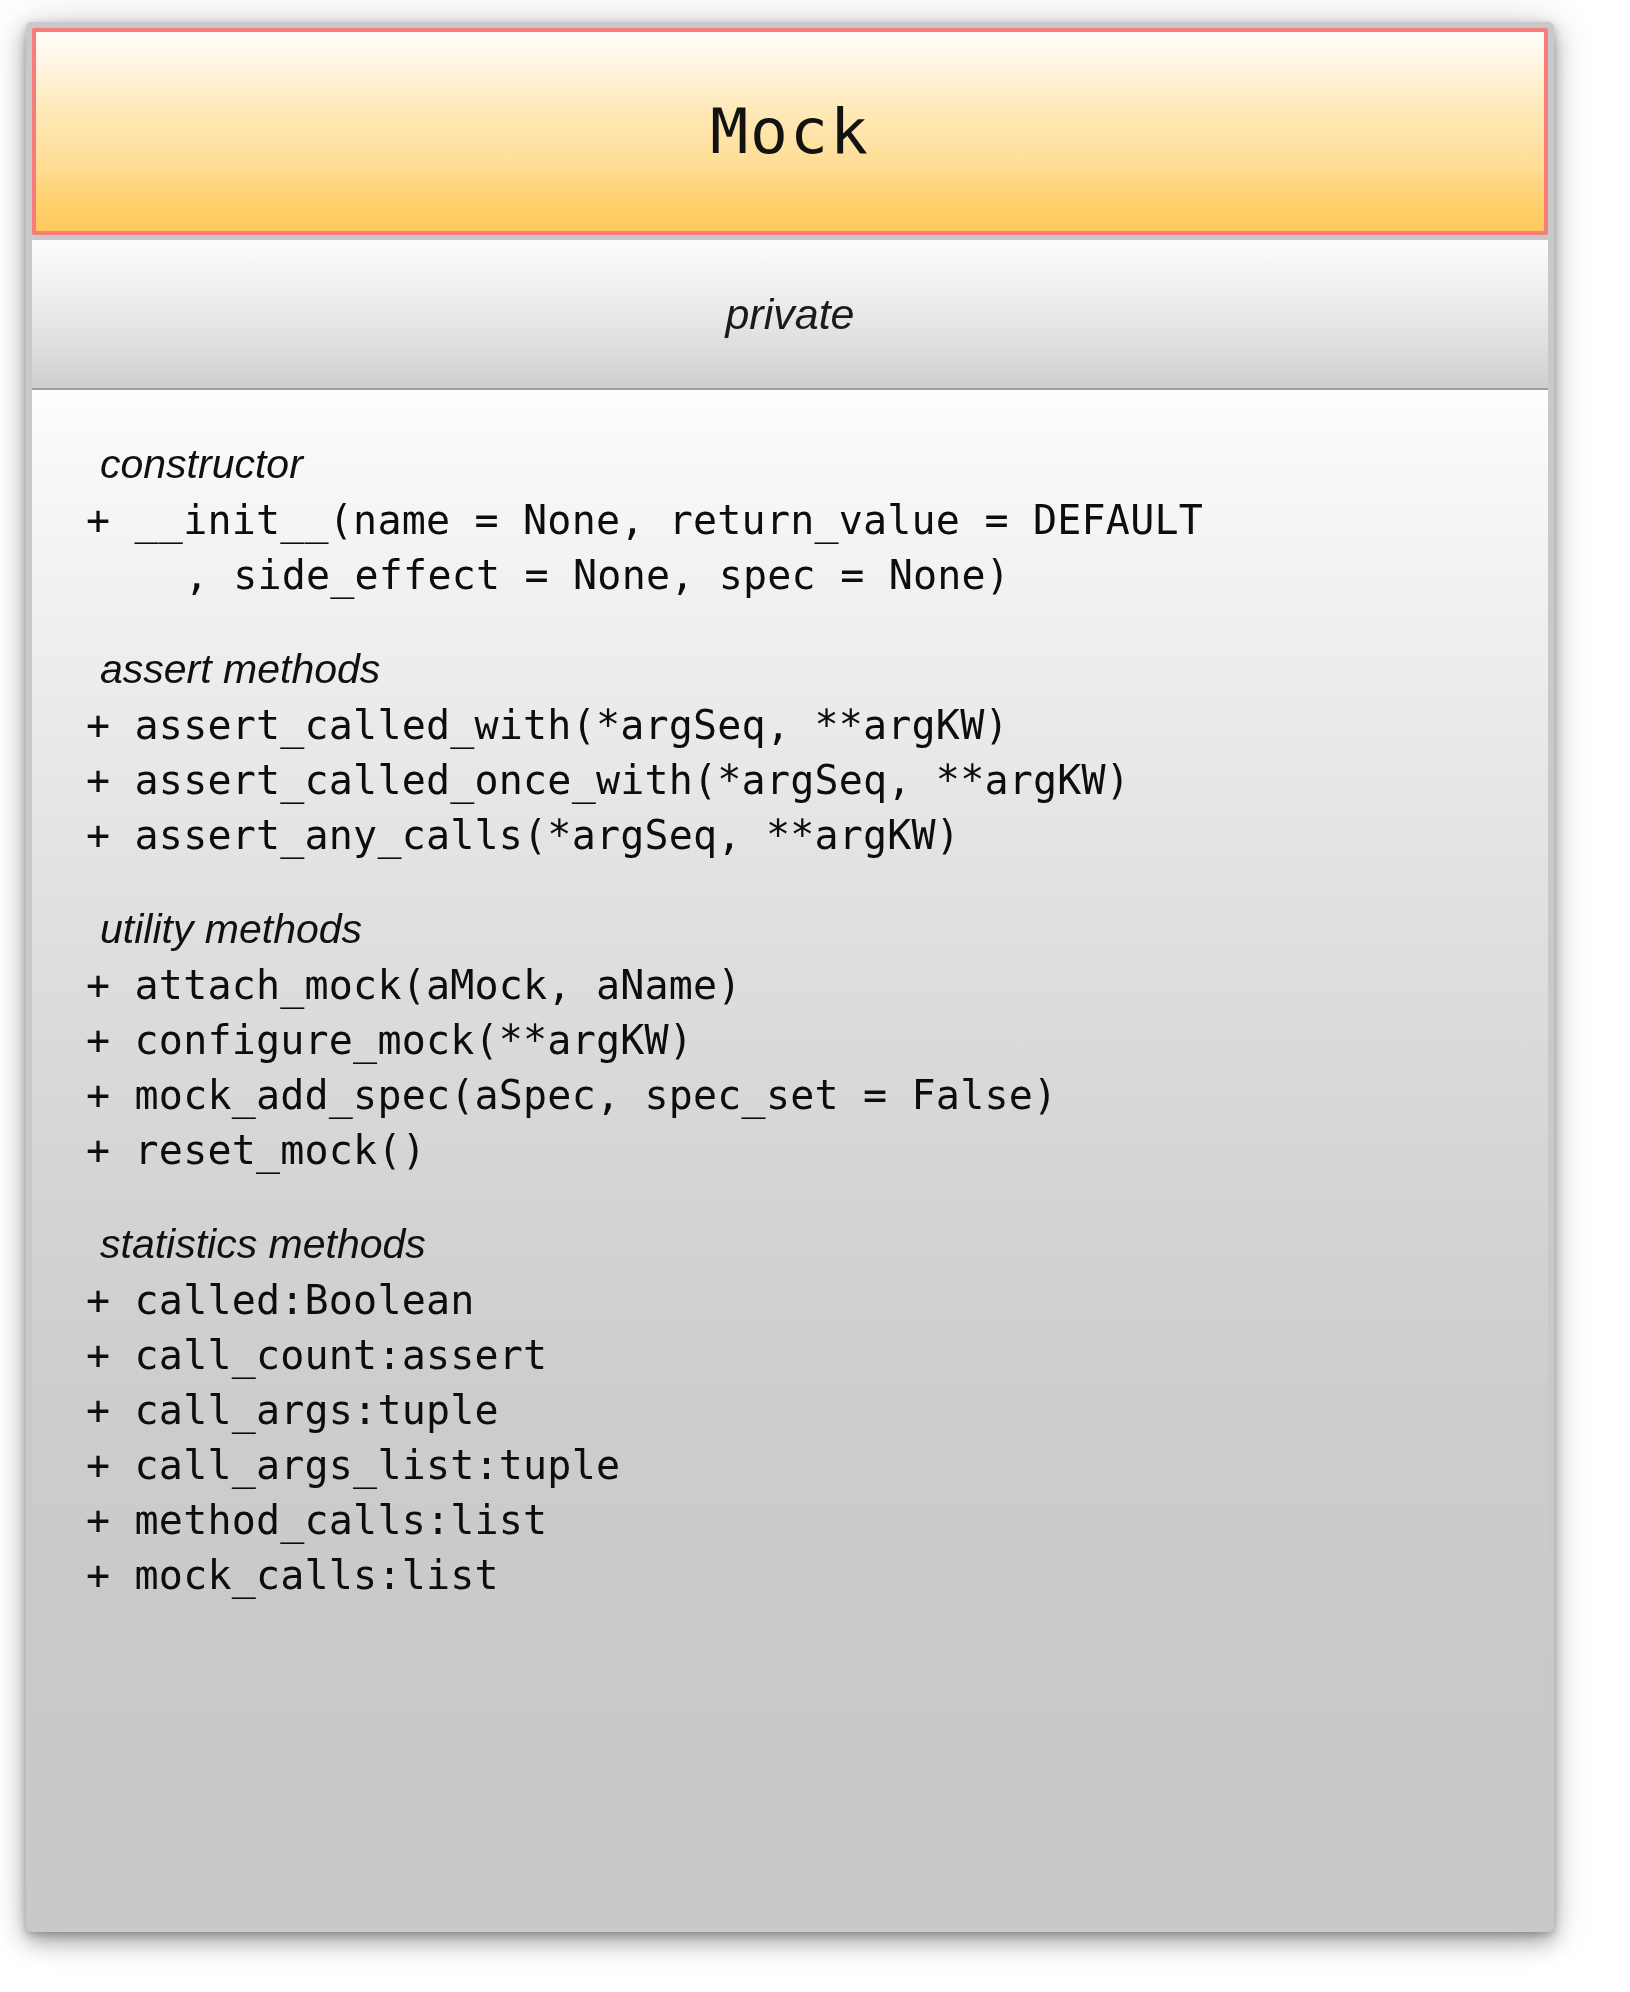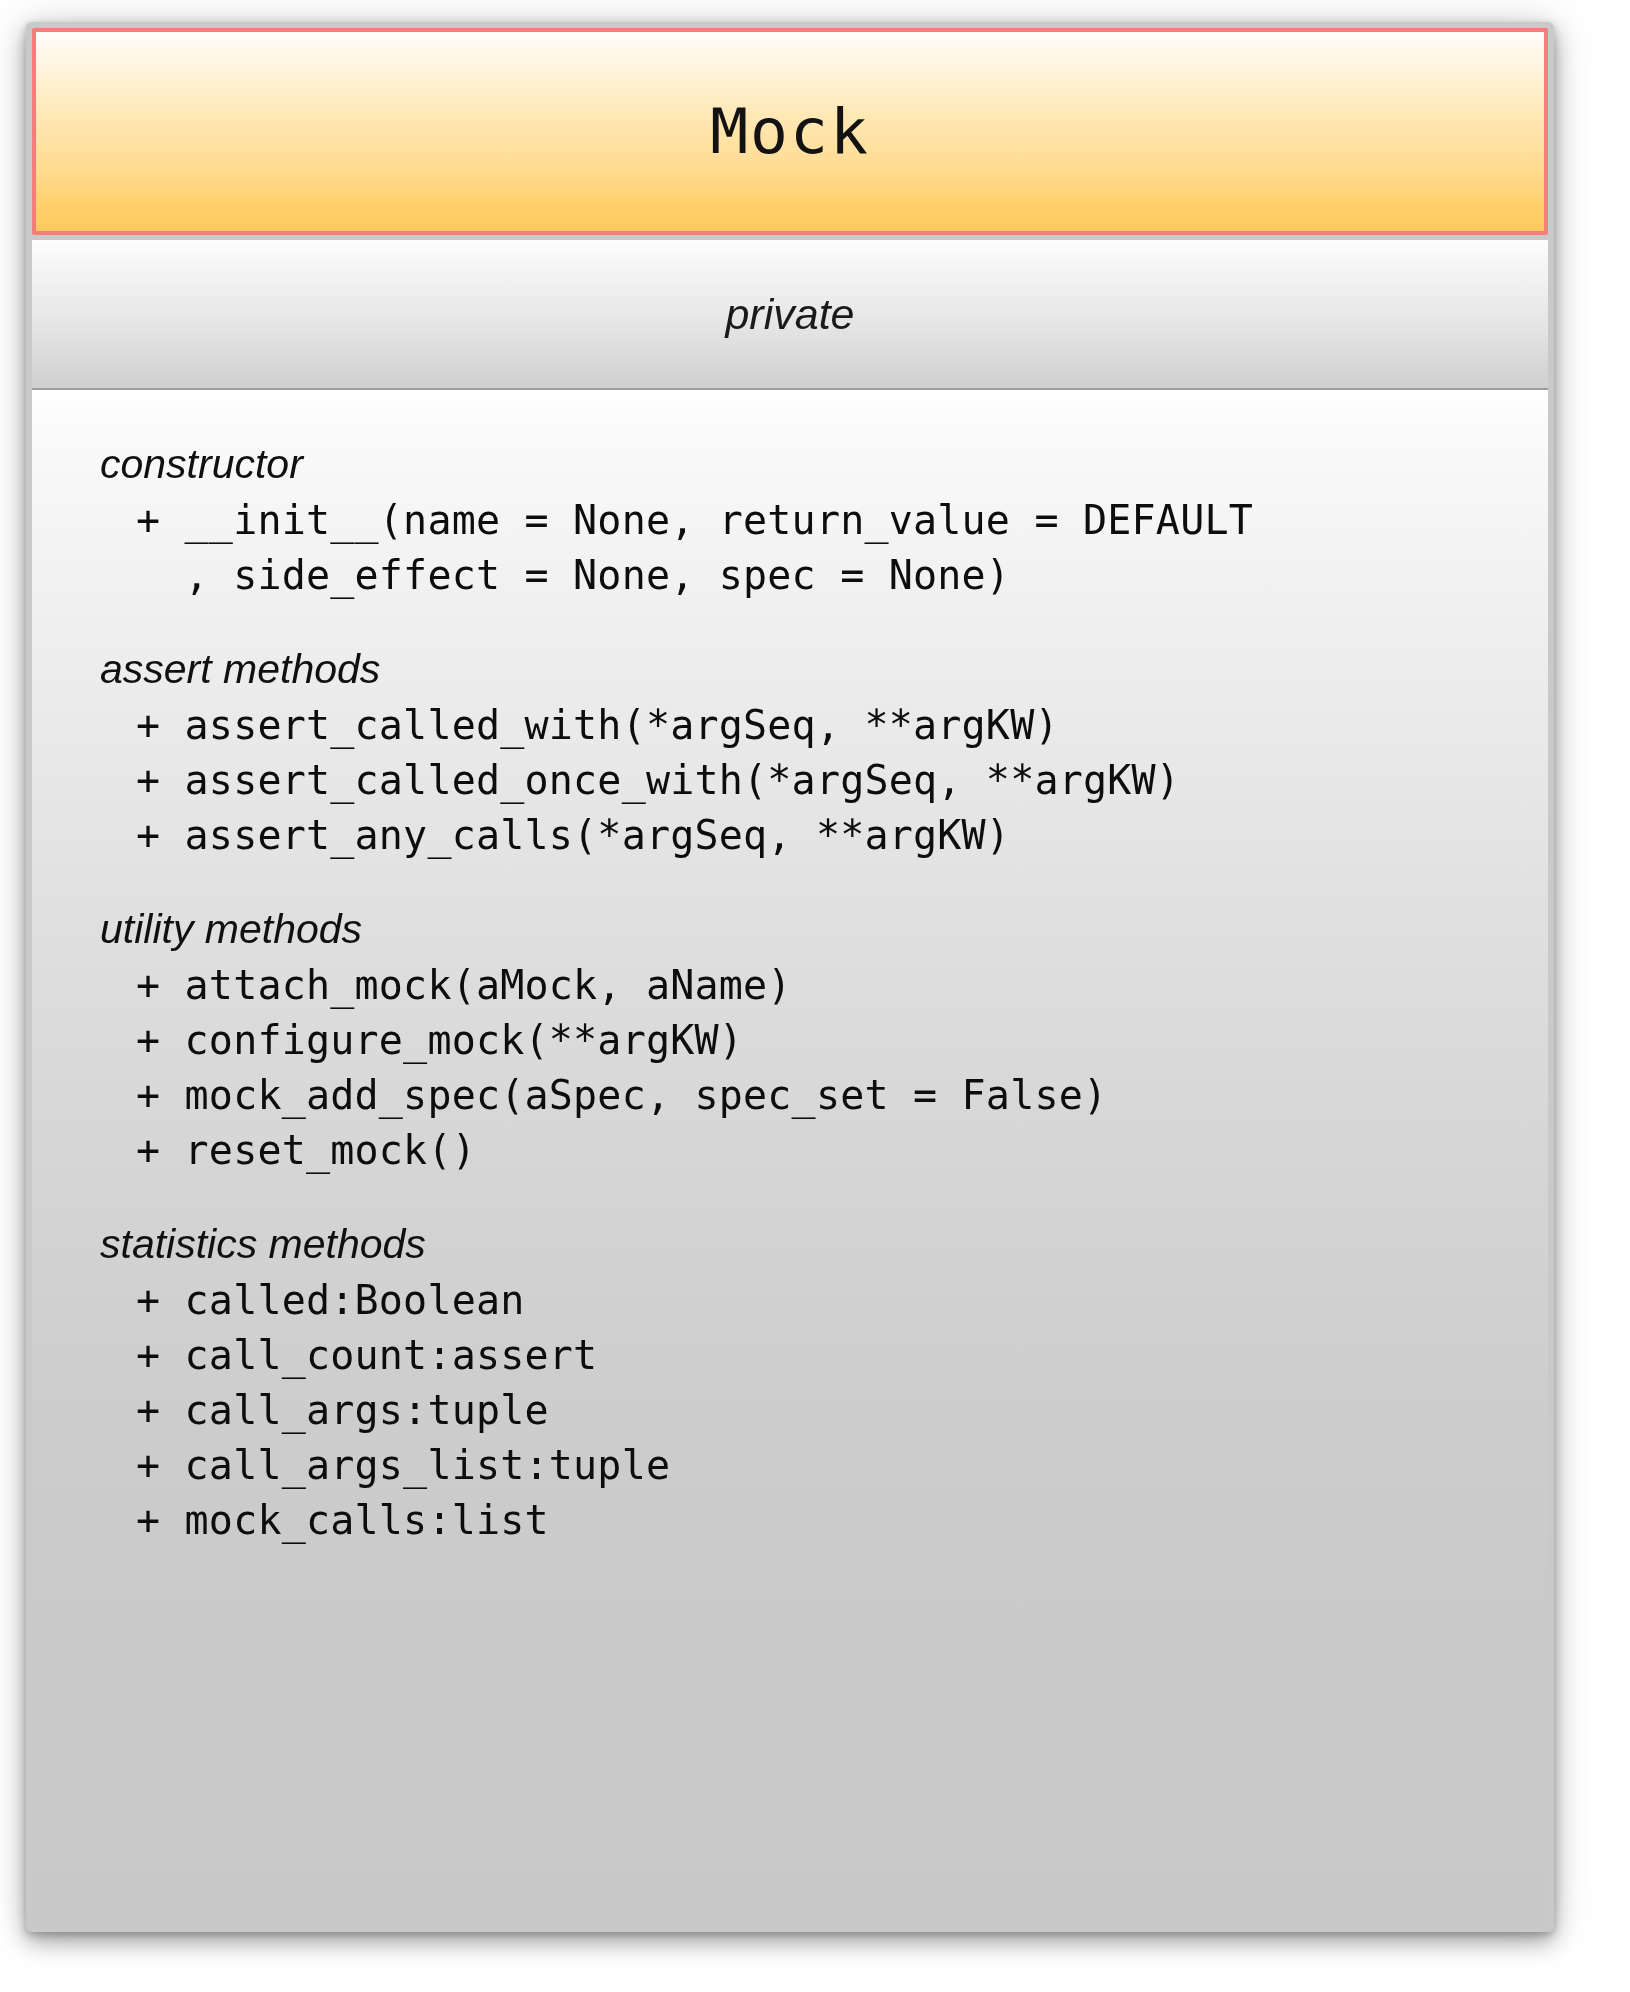--- a/index.html
+++ b/index.html
@@ -134,21 +134,21 @@
     padding-left: 68px;
     margin-bottom: 6px;
     white-space: pre;
   }
 
   .member-line {
     font-family: "DejaVu Sans Mono", "Liberation Mono", monospace;
     font-size: 40px;
     color: #0d0d0d;
     line-height: 55px;
-    padding-left: 104px;
+    padding-left: 54px;
     white-space: pre;
     letter-spacing: 0.2px;
   }
   .member-line.wrap-cont {
     padding-left: 104px;
   }
 </style>
 </head>
 <body>
 
@@ -186,19 +186,20 @@
           <div class="member-line">+ mock_add_spec(aSpec, spec_set = False)</div>
           <div class="member-line">+ reset_mock()</div>
         </div>
         <div class="group-gap"></div>
         <div class="member-group">
           <div class="group-title">statistics methods</div>
           <div class="member-line">+ called:Boolean</div>
           <div class="member-line">+ call_count:assert</div>
           <div class="member-line">+ call_args:tuple</div>
           <div class="member-line">+ call_args_list:tuple</div>
+          <div class="member-line">+ method_calls:list</div>
           <div class="member-line">+ mock_calls:list</div>
         </div>
       </div>
 
   </div>
 
 </div>
 
 </body></html>

